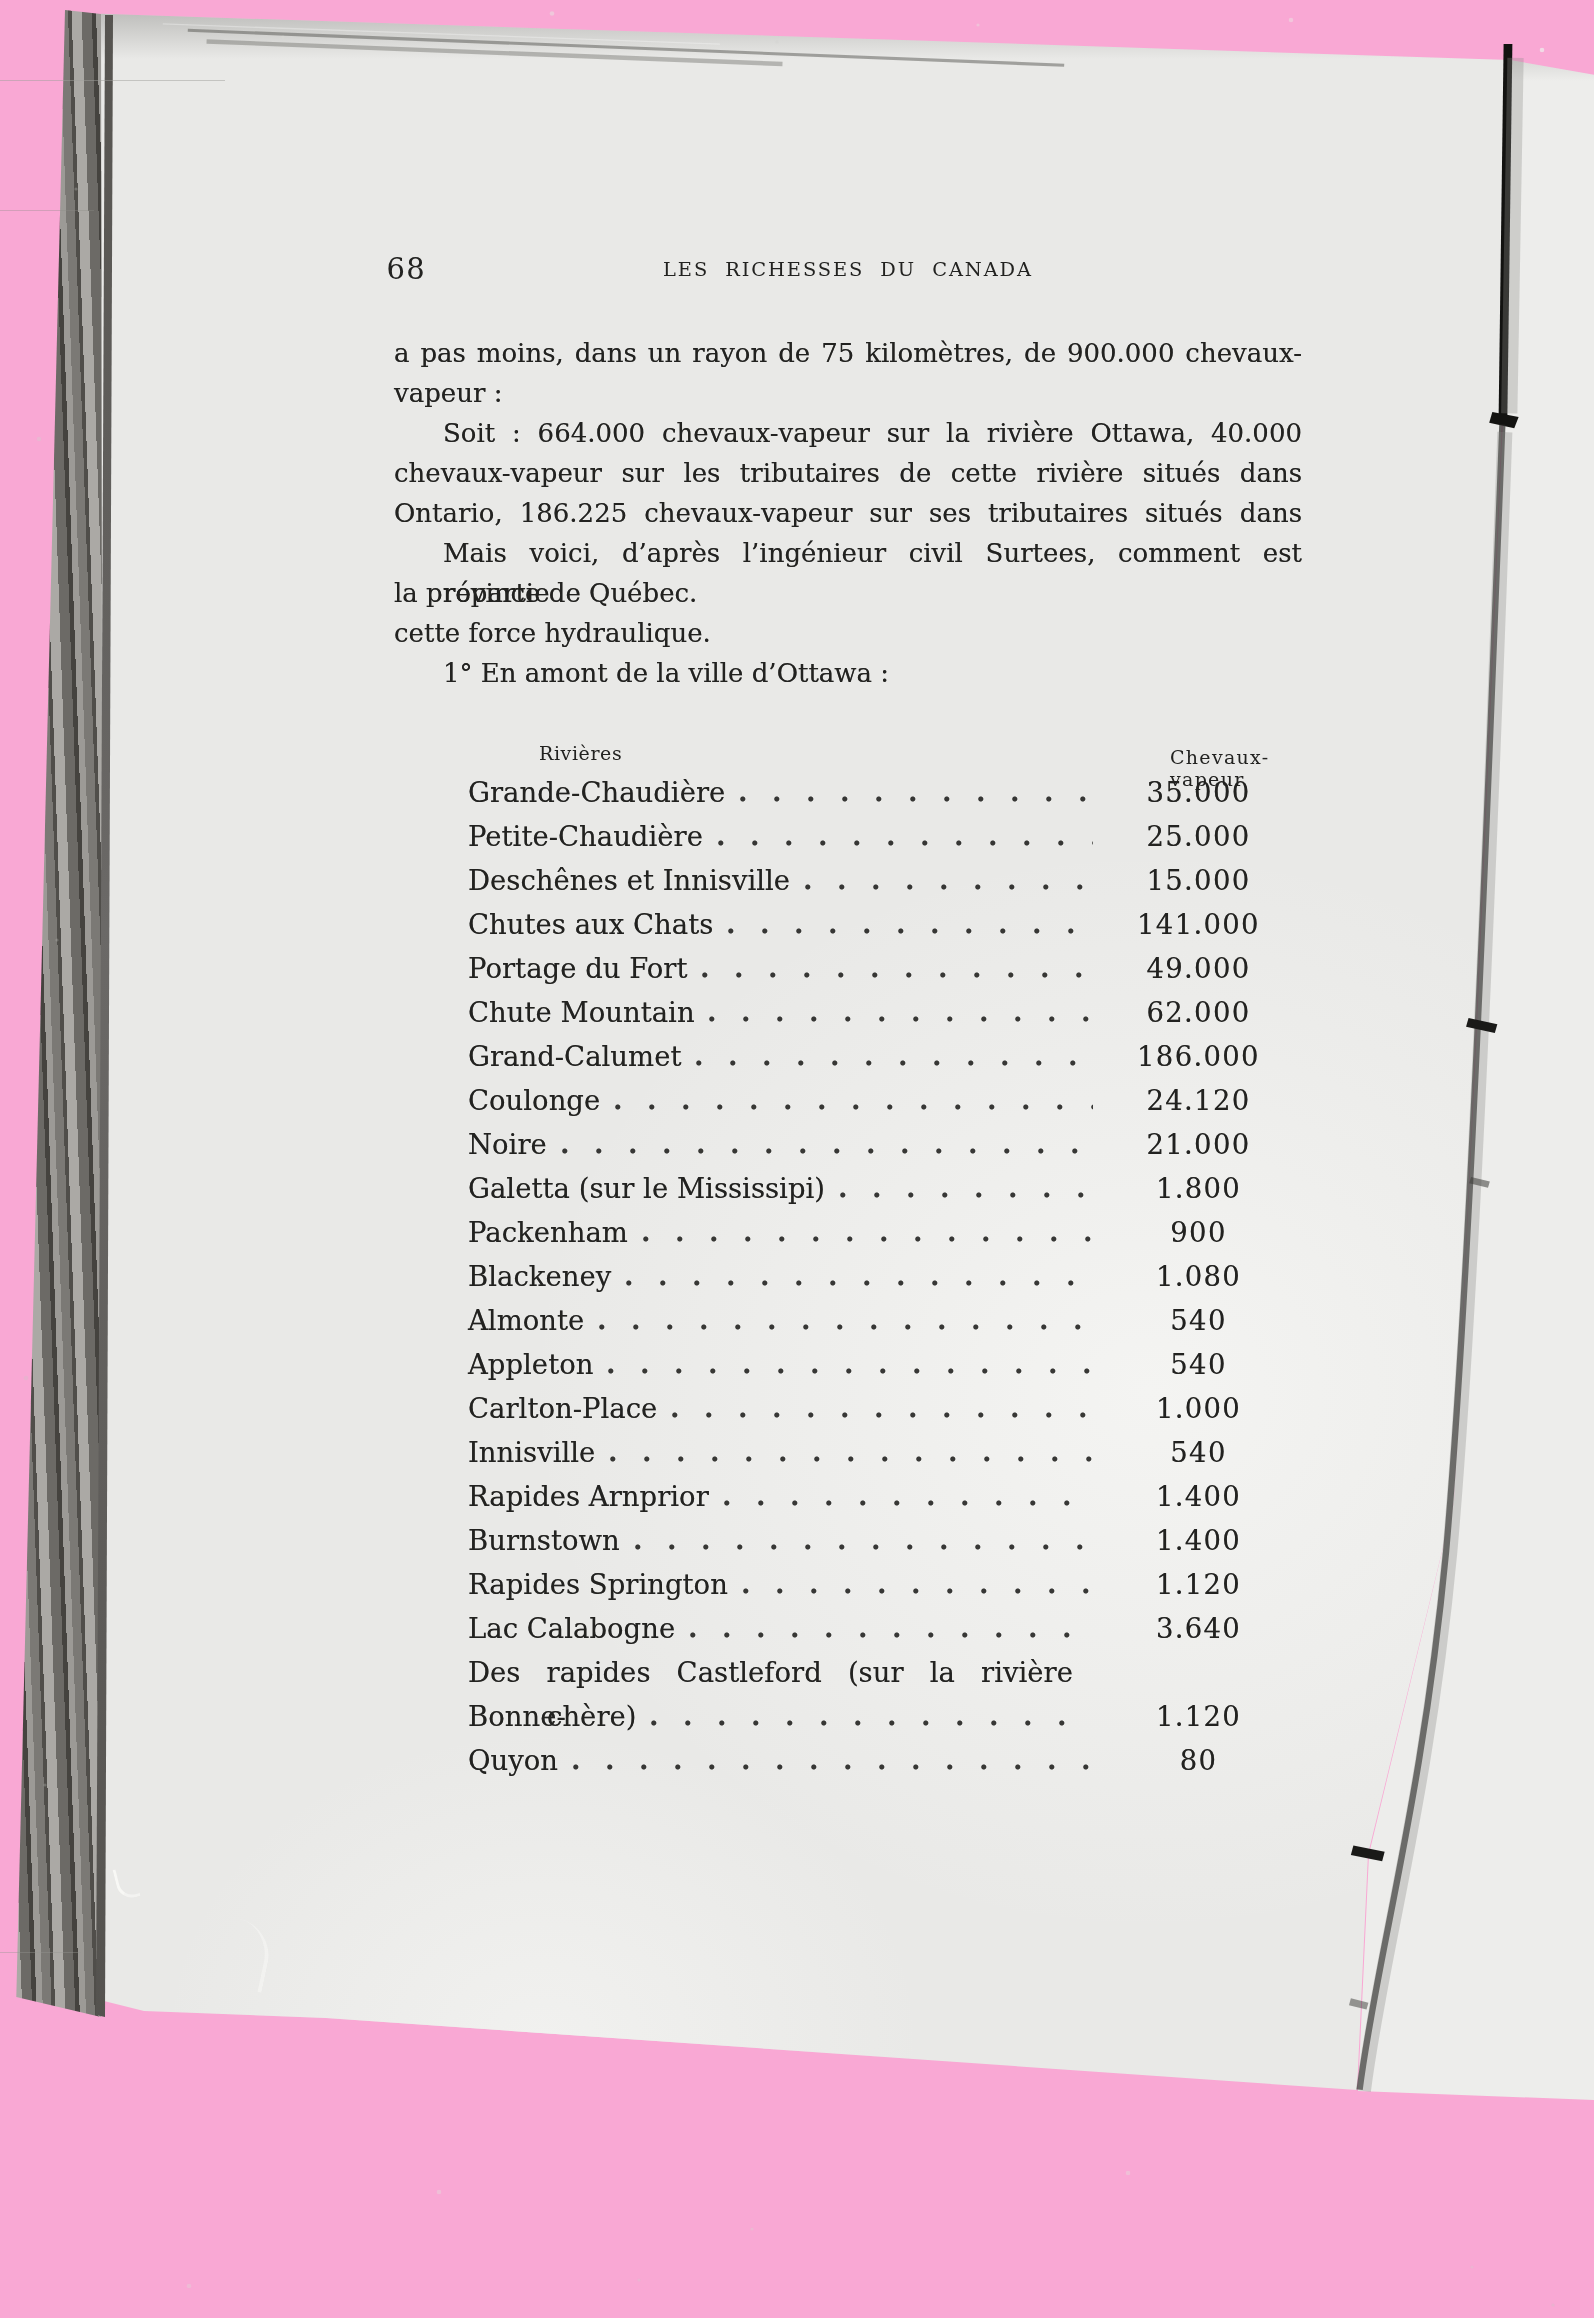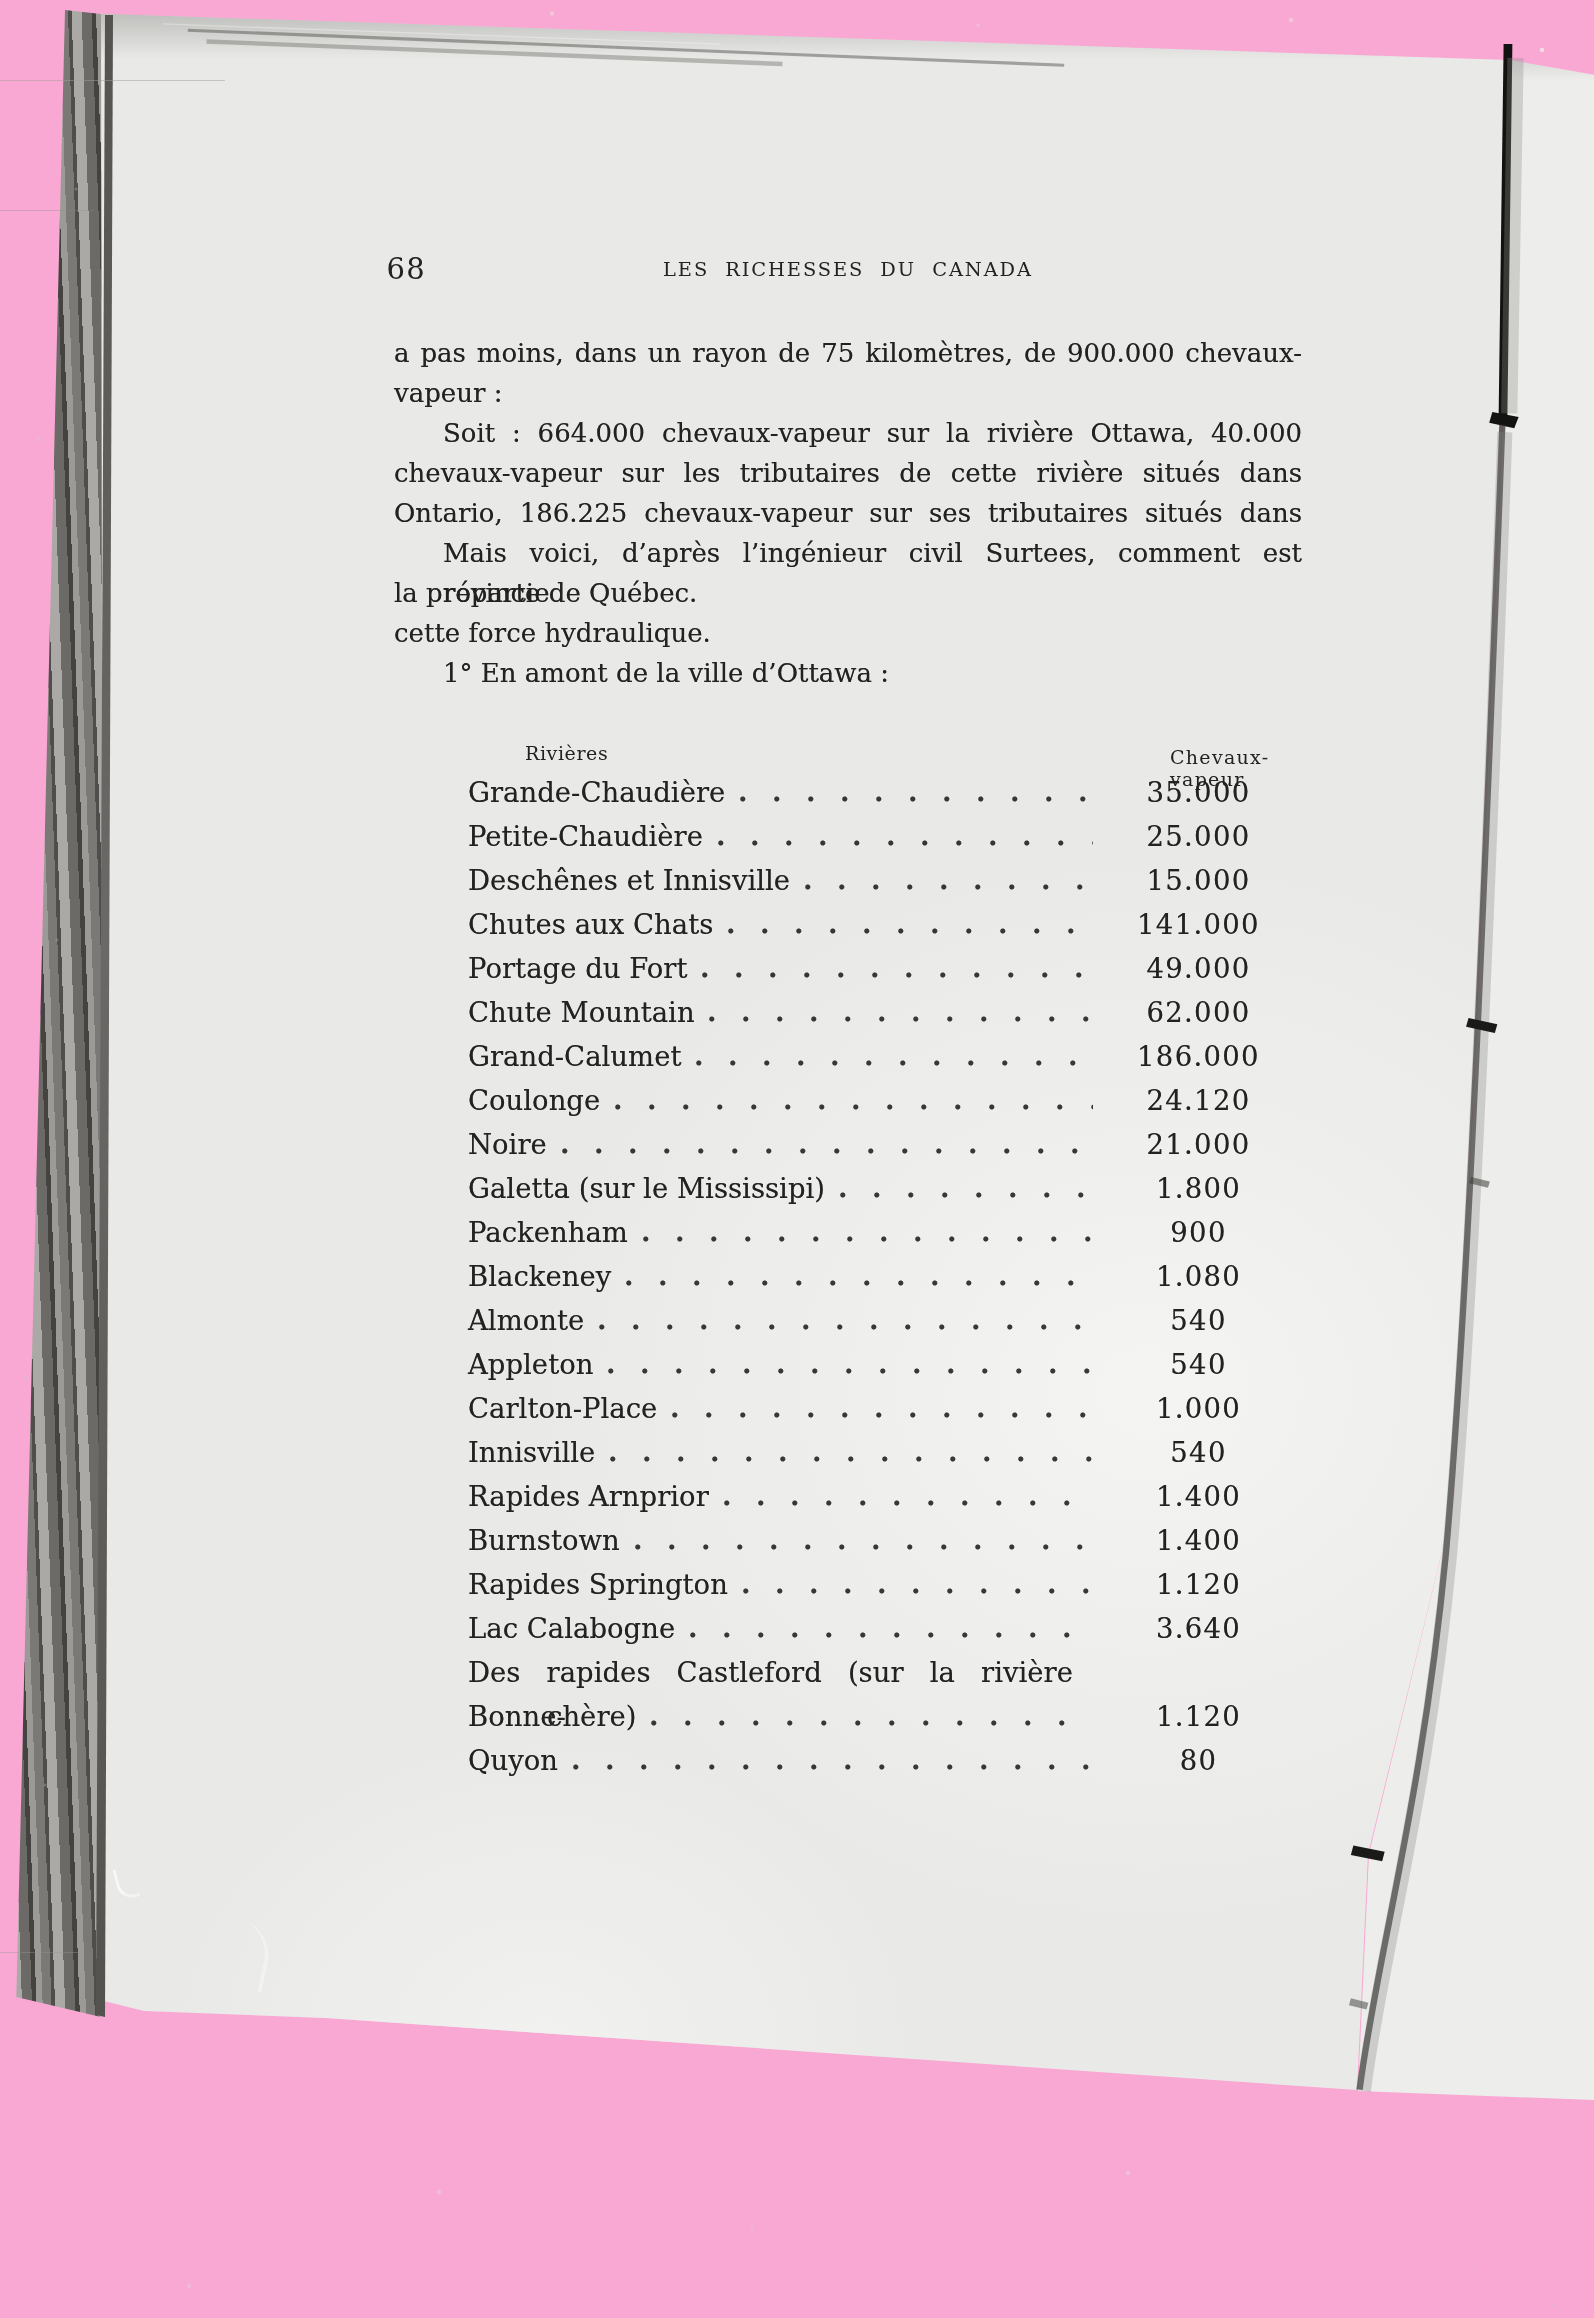--- a/index.html
+++ b/index.html
@@ -59,21 +59,21 @@
   .content{position:absolute;left:394px;top:0;width:908px;}
   .headline{position:absolute;top:252px;left:0;width:100%;height:38px;}
   .page-number{position:absolute;left:-7.5px;top:0;font-size:29px;letter-spacing:1.3px;}
   .running-title{position:absolute;left:0;right:0;top:5.6px;text-align:center;
     font-size:19.4px;font-weight:normal;letter-spacing:1.9px;word-spacing:8.1px;}
   .bodylines{position:absolute;top:333px;left:0;width:100%;}
   .bline{height:40px;line-height:40px;font-size:26px;text-shadow:0 0 0.6px rgba(25,25,23,.55);}
   .bline.just{text-align:justify;text-align-last:justify;}
   .bline.ind{padding-left:49px;}
   .thead{position:absolute;top:742px;left:0;width:100%;height:33px;font-size:19px;}
-  .th-riv{position:absolute;left:131px;top:0;letter-spacing:0.6px;}
+  .th-riv{position:absolute;left:145px;top:0;letter-spacing:0.6px;}
   .th-cv{position:absolute;left:776px;top:3.8px;letter-spacing:1.3px;}
   .trows{position:absolute;top:770px;left:0;width:100%;}
   .trow{display:flex;height:44px;font-size:27.5px;text-shadow:0 0 0.6px rgba(25,25,23,.5);}
   .trow .name{padding-left:74px;line-height:44px;white-space:pre;}
   .trow .name.cont{padding-left:153px;}
   .trow .leader{flex:1;height:44px;margin:0 2.5px 0 13.8px;
     background-image:radial-gradient(circle at 3.8px 29px, rgba(30,30,28,.88) 2.1px, rgba(30,30,28,0) 3px);
     background-size:34px 44px;background-repeat:repeat-x;}
   .trow .wrapline1{padding-left:74px;width:605px;line-height:44px;
     text-align:justify;text-align-last:justify;}

